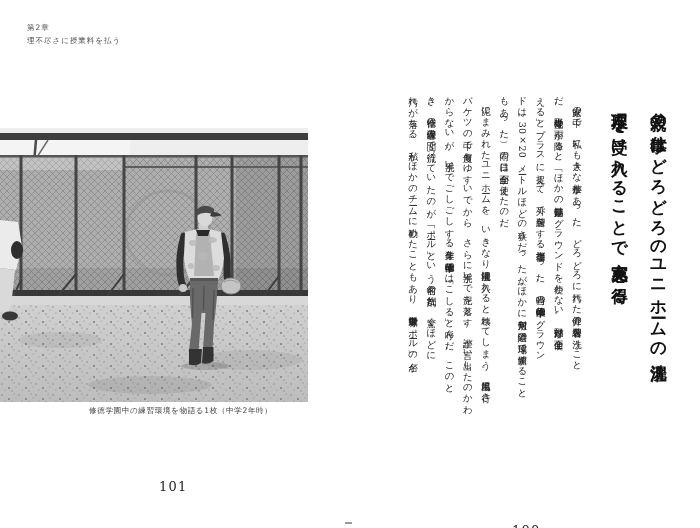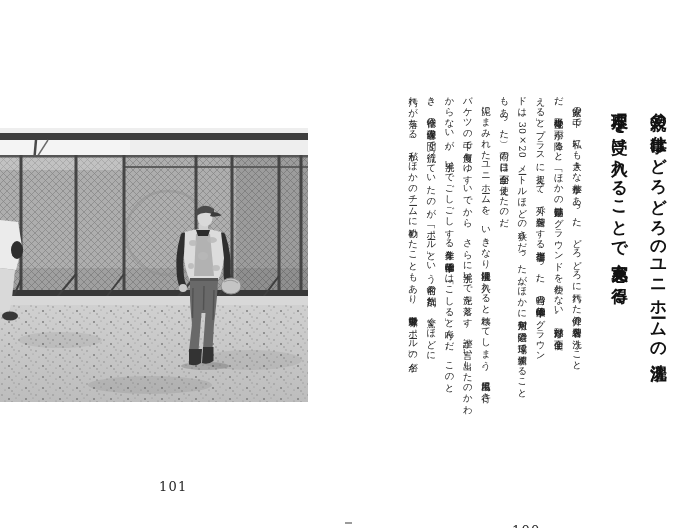--- a/index.html
+++ b/index.html
@@ -45,20 +45,24 @@
   
   .binding-mark{
     position:absolute;left:345px;top:522px;width:7px;height:2px;background:#9b9b9b;
   }
 </style>
 </head>
 <body>
 
 <div class="spread">
 
+  <div class="chapter-header">
+    <div>第2章</div>
+    <div>理不尽さに授業料を払う</div>
+  </div>
 
   <div class="photo">
     <svg viewBox="0 0 308 274" preserveAspectRatio="none">
       <defs>
         <pattern id="chain" width="7" height="7" patternUnits="userSpaceOnUse">
           <path d="M0 0 L7 7 M7 0 L0 7" stroke="#848484" stroke-width="0.7" fill="none"></path>
         </pattern>
         <pattern id="mud" width="17" height="11" patternUnits="userSpaceOnUse">
           <circle cx="2" cy="3" r="0.8" fill="#8d8d8d"></circle>
           <circle cx="9" cy="7" r="1" fill="#7d7d7d"></circle>
@@ -149,20 +153,21 @@
         <path d="M224 154 Q231 150 238 155" stroke="#9a9a9a" stroke-width="1" fill="none"></path>
         <rect x="190" y="150" width="28" height="3" fill="#555555"></rect>
         <path d="M190 153 L218 153 L217 168 Q216 180 214 196 L212.5 221 L203 221 L205.5 185 L201.5 185 L198.5 223 L189 223 L192 196 Q190 176 190 168 Z" fill="#696969"></path>
         <path d="M193 160 L192.5 190 M214 162 L213 192 M204 158 L203.5 182" stroke="#525252" stroke-width="1.4" fill="none"></path>
         <path d="M189 221 L202 221 L201 235 Q196 238.5 189 236.5 Z" fill="#333333"></path>
         <path d="M203 219 L213.5 219 L213.5 233 Q208 237 202 235 Z" fill="#333333"></path>
       </g>
     </svg>
   </div>
 
+  <div class="caption">修徳学園中の練習環境を物語る1枚（中学2年時）</div>
 
   <div class="headline v">
     <div class="hl">父親の仕事はどろどろのユニホームの洗濯</div>
     <div class="hl">理不尽を受け入れることで充実感を得る</div>
   </div>
 
   <div class="bodytext v">
     <div class="col">　家庭の中で、私にも大きな仕事があった。どろどろに汚れた健介の練習着を洗うこと</div>
     <div class="col">だ。小野寺先生は雨が降ると、「ほかの運動部はグラウンドを使わない。野球部が全面使</div>
     <div class="col">える」とプラスに捉えて、外で練習をする指導者だった。当時の修徳学園中のグラウン</div>

